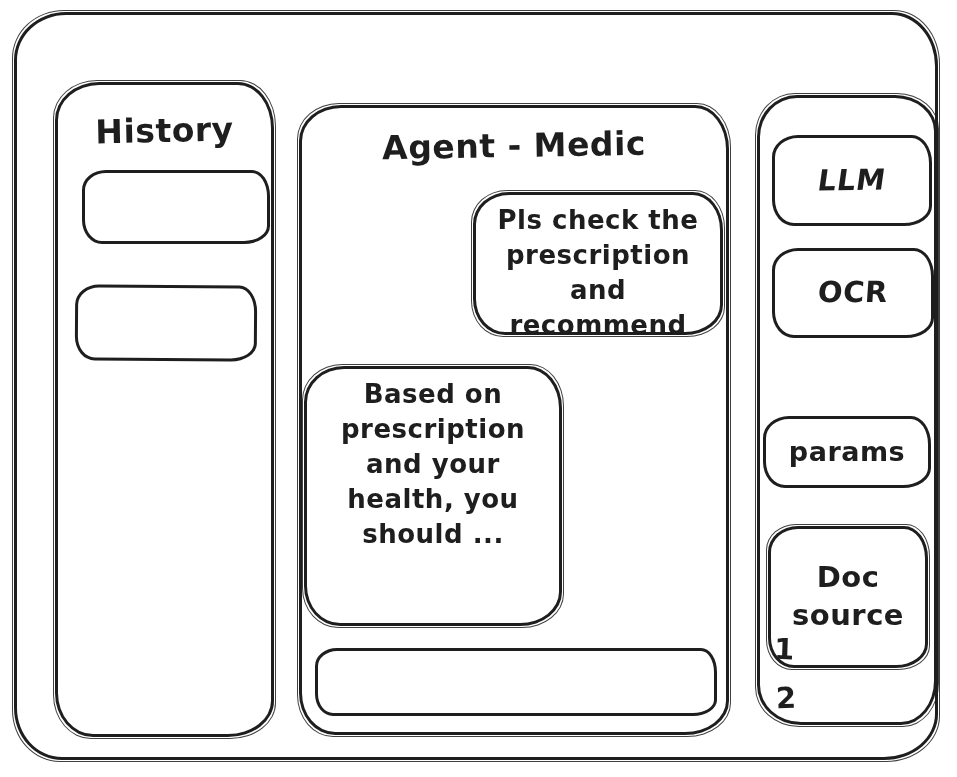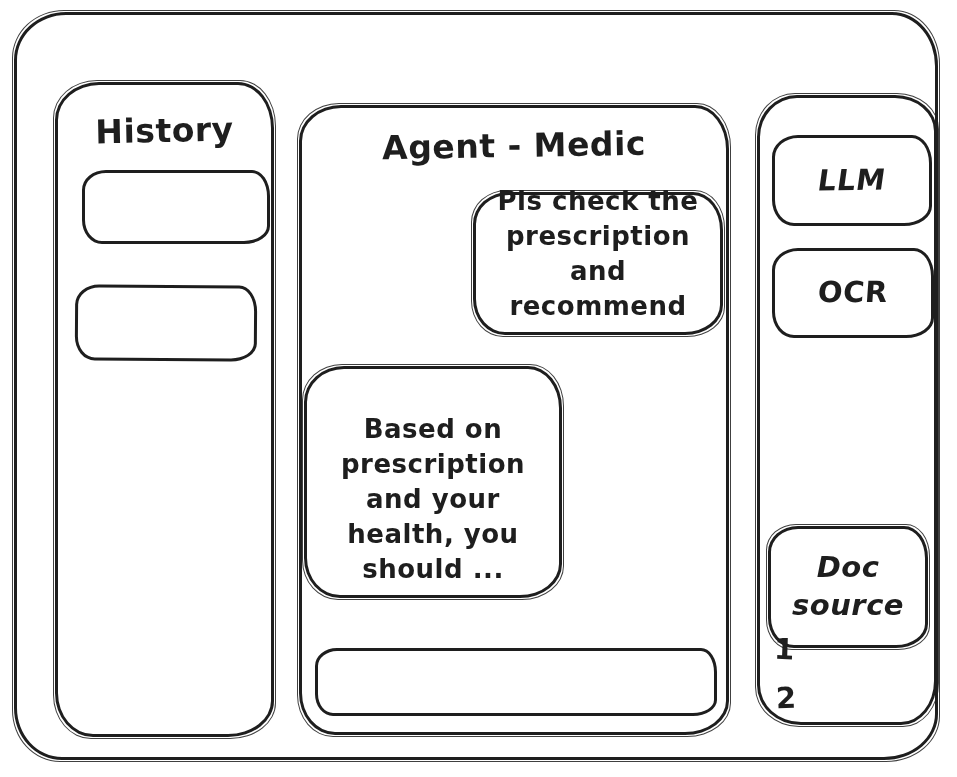--- a/index.html
+++ b/index.html
@@ -68,30 +68,30 @@
   }
   .chat-title {
     position: absolute;
     top: 18px; left: 0; width: 100%;
     text-align: center;
     font-size: 33px;
     transform: rotate(-1deg);
   }
   .bubble {
     display: flex;
-    align-items: flex-end;
+    align-items: flex-start;
     justify-content: center;
     text-align: center;
     font-size: 26px;
     line-height: 1.35;
     padding: 8px 12px;
     border-radius: 36px 30px 38px 32px / 32px 38px 30px 36px;
   }
   .bubble.user      { left: 171px; top: 84px;  width: 250px; height: 143px; }
-  .bubble.assistant { left: 2px;   top: 258px; width: 258px; height: 232px;
+  .bubble.assistant { left: 2px;   top: 258px; width: 258px; height: 260px;
                       border-radius: 40px 34px 42px 36px / 36px 42px 34px 40px; }
   .chat-input {
     left: 13px; top: 540px; width: 402px; height: 68px;
     border-radius: 22px 16px 24px 18px / 18px 24px 16px 22px;
     cursor: text;
   }
   
   .tools-panel {
     left: 740px; top: 80px; width: 180px; height: 630px;
     border-radius: 40px 42px 36px 44px / 42px 36px 44px 40px;
@@ -105,22 +105,22 @@
     line-height: 1.3;
     padding: 0;
     cursor: pointer;
     border-radius: 26px 20px 28px 22px / 22px 28px 20px 26px;
   }
   .tool-btn.llm    { left: 12px; top: 37px;  width: 160px; height: 91px; }
   .tool-btn.llm .lbl { transform: skewX(-9deg) rotate(-1deg); }
   .tool-btn.ocr    { left: 12px; top: 150px; width: 162px; height: 90px; }
   .tool-btn.ocr .lbl { transform: skewX(-4deg); }
   .tool-btn.params { left: 3px;  top: 318px; width: 168px; height: 72px; font-size: 27px; }
-  .tool-btn.doc    { left: 8px;  top: 428px; width: 160px; height: 122px;
-                     border-radius: 30px 24px 32px 26px / 26px 32px 24px 30px; font-style: italic; }
+  .tool-btn.doc    { left: 8px;  top: 428px; width: 160px; height: 142px;
+                     border-radius: 30px 24px 32px 26px / 26px 32px 24px 30px; }
   .doc-num {
     position: absolute;
     font-size: 29px;
     z-index: 2;
     cursor: pointer;
     background: transparent;
   }
   .doc-num.n1 { left: 14px; top: 534px; transform: rotate(2deg); }
   .doc-num.n2 { left: 16px; top: 583px; transform: rotate(-2deg); }
 </style>
@@ -151,20 +151,23 @@
       <div class="sketch chat-input"></div>
     </main>
 
     <aside class="sketch db tools-panel">
       <button class="sketch tool-btn llm hand">
         <span class="lbl">LLM</span>
       </button>
       <button class="sketch tool-btn ocr hand">
         <span class="lbl">OCR</span>
       </button>
+      <button class="sketch tool-btn params hand">
+        <span class="lbl">params</span>
+      </button>
       <button class="sketch db tool-btn doc hand">
         <span class="lbl">Doc source</span>
       </button>
 
       <div class="hand doc-num n1">1</div>
       <div class="hand doc-num n2">2</div>
     </aside>
 
   </div>
 </div>

